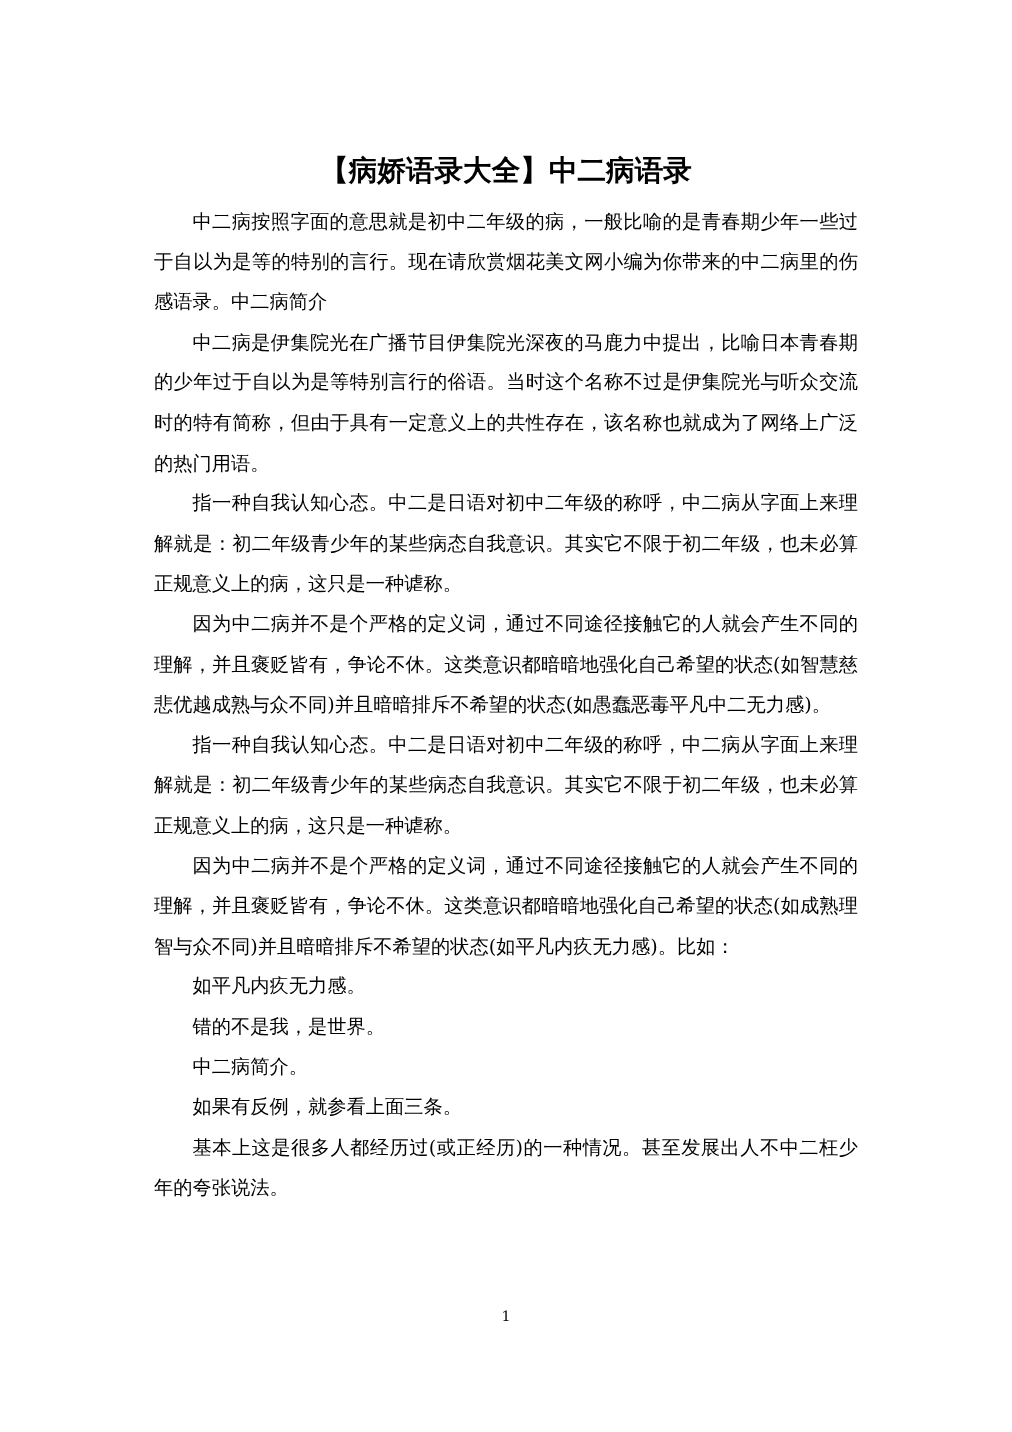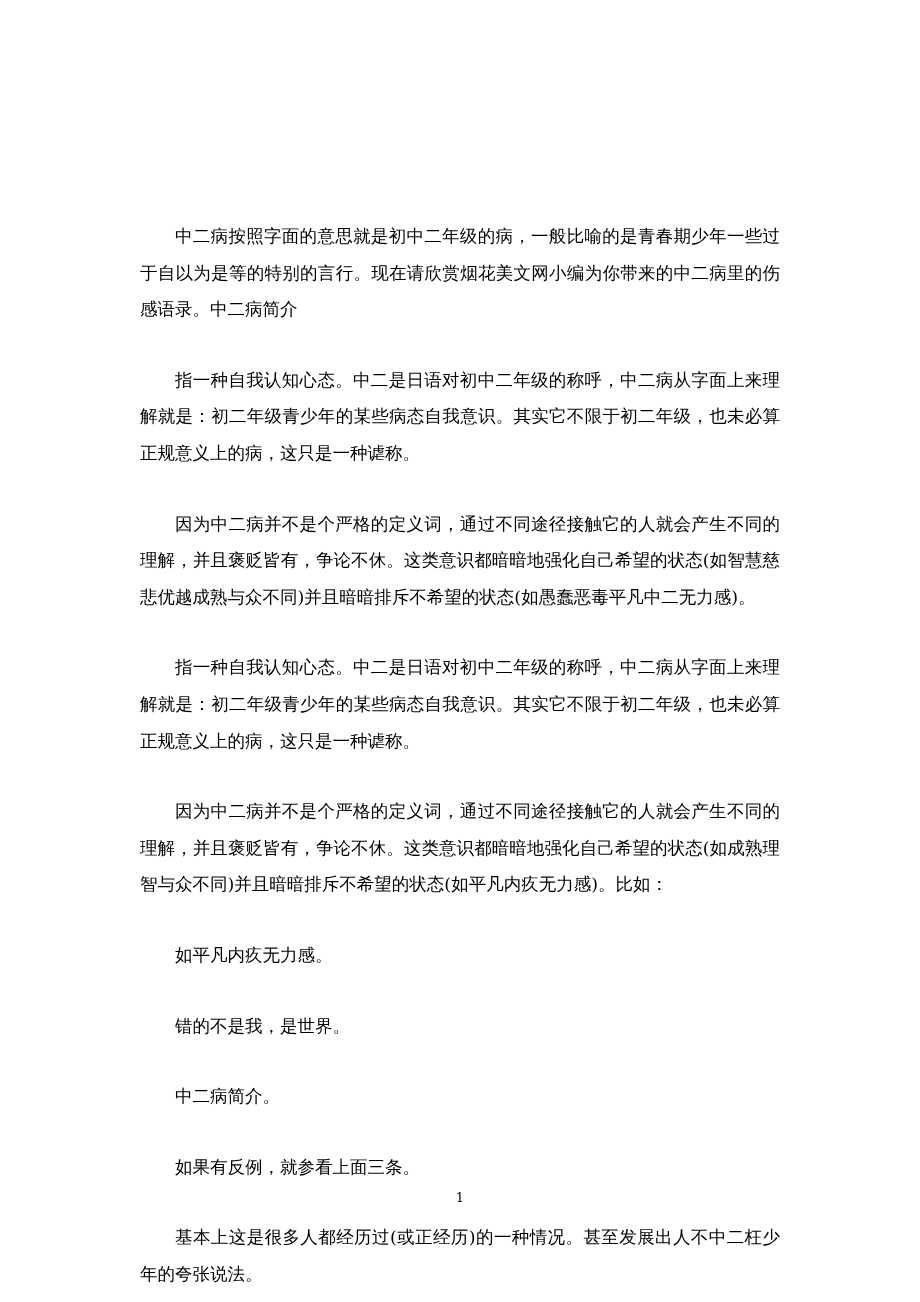--- a/index.html
+++ b/index.html
@@ -43,39 +43,40 @@
       line-height: 36.6px;
     }
     .para {
       margin: 0;
       text-align: justify;
       text-justify: inter-character;
       word-break: break-all;
     }
     .para.indent {
       text-indent: 35px;
-      margin-top: 34px;
     }
     .page-number {
       position: absolute;
       left: 0;
       width: 920px;
       top: 1190px;
       text-align: center;
       font-size: 13px;
       line-height: 16px;
     }
   </style>
 </head>
 <body>
 
 <div class="page">
+  <div class="title">【病娇语录大全】中二病语录</div>
 
   <div class="body-text">
     <p class="para indent">中二病按照字面的意思就是初中二年级的病，一般比喻的是青春期少年一些过于自以为是等的特别的言行。现在请欣赏烟花美文网小编为你带来的中二病里的伤感语录。中二病简介</p>
+    <p class="para indent">中二病是伊集院光在广播节目伊集院光深夜的马鹿力中提出，比喻日本青春期的少年过于自以为是等特别言行的俗语。当时这个名称不过是伊集院光与听众交流时的特有简称，但由于具有一定意义上的共性存在，该名称也就成为了网络上广泛的热门用语。</p>
     <p class="para indent">指一种自我认知心态。中二是日语对初中二年级的称呼，中二病从字面上来理解就是：初二年级青少年的某些病态自我意识。其实它不限于初二年级，也未必算正规意义上的病，这只是一种谑称。</p>
     <p class="para indent">因为中二病并不是个严格的定义词，通过不同途径接触它的人就会产生不同的理解，并且褒贬皆有，争论不休。这类意识都暗暗地强化自己希望的状态(如智慧慈悲优越成熟与众不同)并且暗暗排斥不希望的状态(如愚蠢恶毒平凡中二无力感)。</p>
     <p class="para indent">指一种自我认知心态。中二是日语对初中二年级的称呼，中二病从字面上来理解就是：初二年级青少年的某些病态自我意识。其实它不限于初二年级，也未必算正规意义上的病，这只是一种谑称。</p>
     <p class="para indent">因为中二病并不是个严格的定义词，通过不同途径接触它的人就会产生不同的理解，并且褒贬皆有，争论不休。这类意识都暗暗地强化自己希望的状态(如成熟理智与众不同)并且暗暗排斥不希望的状态(如平凡内疚无力感)。比如：</p>
     <p class="para indent">如平凡内疚无力感。</p>
     <p class="para indent">错的不是我，是世界。</p>
     <p class="para indent">中二病简介。</p>
     <p class="para indent">如果有反例，就参看上面三条。</p>
     <p class="para indent">基本上这是很多人都经历过(或正经历)的一种情况。甚至发展出人不中二枉少年的夸张说法。</p>
   </div>

